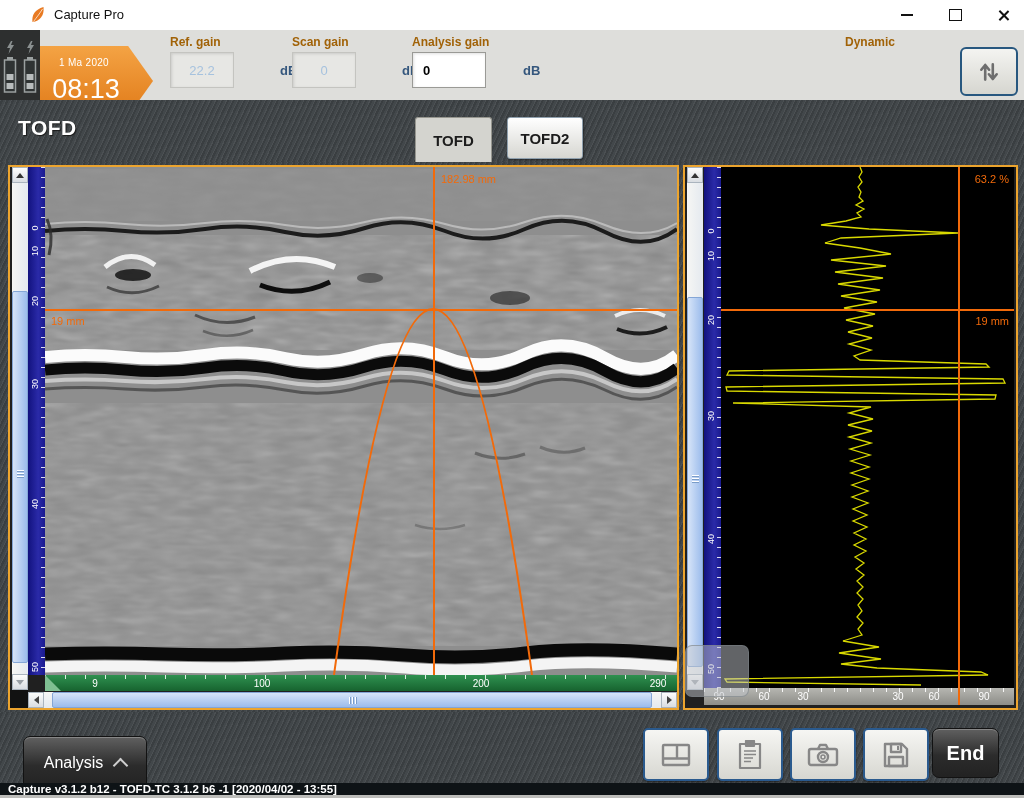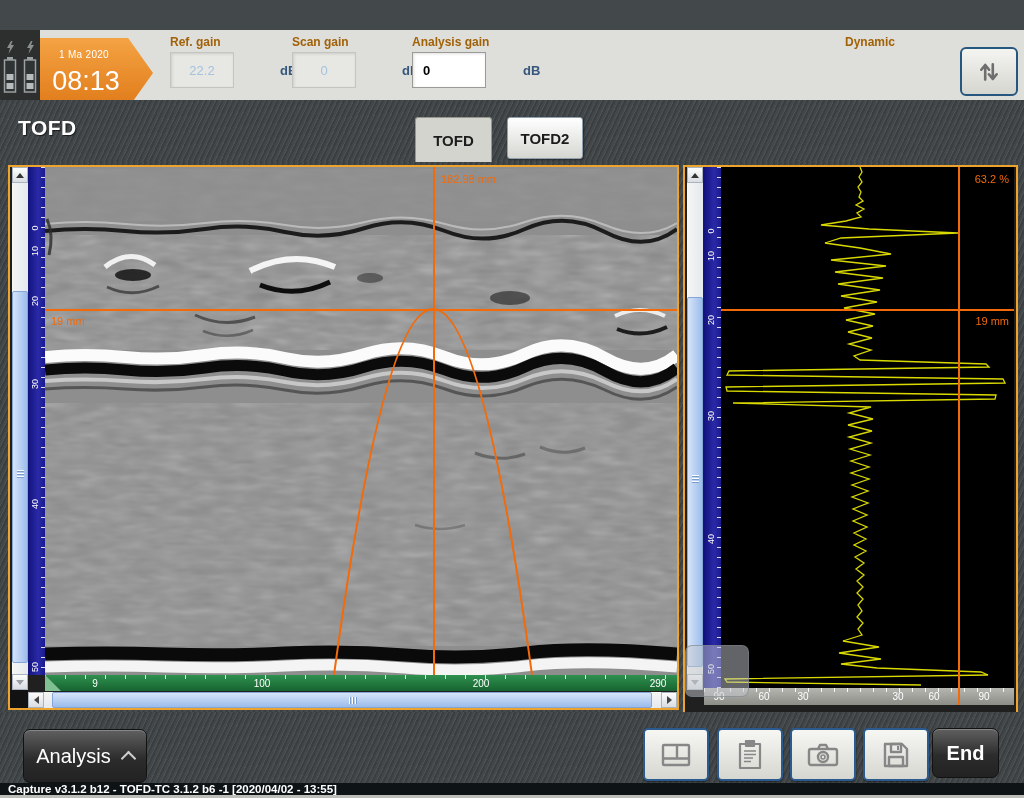--- a/index.html
+++ b/index.html
@@ -11,21 +11,21 @@
   .app-title{left:54px;top:7px;font-size:13px;color:#111;}
   .winbtn{top:0;width:34px;height:30px;display:flex;align-items:center;justify-content:center;cursor:pointer;}
   .glyph-min{width:12px;height:2px;background:#111;}
   .glyph-max{width:11px;height:10px;border:1.5px solid #111;}
   .glyph-close{position:relative;width:13px;height:13px;}
   .glyph-close::before,.glyph-close::after{content:"";position:absolute;left:6px;top:0;width:1.8px;height:13px;background:#111;}
   .glyph-close::before{transform:rotate(45deg);} .glyph-close::after{transform:rotate(-45deg);}
   
   .toolbar{left:0;top:30px;width:1024px;height:70px;background:#dededb;}
   .battery-block{left:0;top:0;width:40px;height:70px;background:#2d2f2f;display:flex;justify-content:center;gap:6px;padding-top:3px;box-sizing:border-box;}
-  .banner{left:40px;top:8px;width:113px;height:70px;background:linear-gradient(#f4a344,#e07a18);
+  .banner{left:40px;top:16px;width:113px;height:70px;background:linear-gradient(#f4a344,#e07a18);
           clip-path:polygon(0 0,78% 0,100% 50%,78% 100%,0 100%);color:#fff;}
   .banner-date{left:0;top:11px;width:88px;text-align:center;font-size:10px;letter-spacing:.3px;}
   .banner-time{left:0;top:28px;width:92px;text-align:center;font-size:27px;}
   .gain-label{top:5px;font-size:12px;font-weight:bold;color:#a16207;}
   .gain-box{top:22px;width:62px;height:34px;background:#e7e7e4;border:1px solid #c4c4c0;
             box-shadow:inset 1px 1px 3px rgba(0,0,0,.12);display:flex;align-items:center;justify-content:center;
             font-size:13px;color:#a6c2de;}
   .gain-box.enabled{background:#fff;border:1px solid #9a9a96;color:#000;font-weight:bold;justify-content:flex-start;padding-left:10px;}
   .gain-unit{top:33px;font-size:13px;font-weight:bold;color:#35577d;margin-left:39px;}
   .combo{left:843px;top:20px;width:96px;height:38px;background:#fff;border:1px solid #b2b2ae;display:flex;}
@@ -38,21 +38,21 @@
   .stripes{background-color:#42474a;background-image:repeating-linear-gradient(115deg,rgba(255,255,255,.05) 0 1px,rgba(0,0,0,.12) 1px 3px,transparent 3px 5px);}
   .view-header{left:0;top:100px;width:1024px;height:62px;}
   .view-title{left:18px;top:16px;font-size:21px;font-weight:bold;color:#fff;text-shadow:1px 1px 1px #1a1a1a;letter-spacing:.5px;}
   .tab{top:17px;display:flex;align-items:center;justify-content:center;font-size:15px;font-weight:bold;color:#1c1c1c;cursor:pointer;}
   .tab-active{left:415px;width:75px;height:45px;background:#d4d4cf;border:1px solid #96968f;border-bottom:none;border-radius:3px 3px 0 0;}
   .tab-inactive{left:507px;width:74px;height:40px;background:linear-gradient(#ffffff,#d6d6d1);border:1px solid #8fa0ae;border-radius:3px;box-shadow:1px 1px 2px rgba(0,0,0,.4);}
   .main-bg{left:0;top:162px;width:1024px;height:550px;}
   
   .panel{border:2px solid #eca42e;background:#202020;}
   .panel-left{left:8px;top:165px;width:671px;height:545px;box-sizing:border-box;}
-  .panel-right{left:683px;top:165px;width:335px;height:614px;box-sizing:border-box;}
+  .panel-right{left:683px;top:165px;width:335px;height:545px;box-sizing:border-box;}
   
   .vsb{width:16px;background:linear-gradient(90deg,#f6f6f4,#e4e9ef);}
   .sb-btn{position:absolute;left:0;width:16px;height:16px;background:linear-gradient(#fdfdfc,#d9dde2);border:1px solid #aab4be;box-sizing:border-box;display:flex;align-items:center;justify-content:center;}
   .tri-up-s{width:0;height:0;border-left:4px solid transparent;border-right:4px solid transparent;border-bottom:5px solid #333;}
   .tri-down-s{width:0;height:0;border-left:4px solid transparent;border-right:4px solid transparent;border-top:5px solid #9aa0a6;}
   .tri-left-s{width:0;height:0;border-top:4px solid transparent;border-bottom:4px solid transparent;border-right:5px solid #444;}
   .tri-right-s{width:0;height:0;border-top:4px solid transparent;border-bottom:4px solid transparent;border-left:5px solid #444;}
   .sb-thumb-v{position:absolute;left:0;width:16px;background:linear-gradient(90deg,#d6e4f8,#9cbcec);border:1px solid #84a6d6;border-radius:2px;box-sizing:border-box;}
   .grip-v{position:absolute;left:4px;width:7px;height:8px;background:repeating-linear-gradient(180deg,#fff 0 1px,#7a9cc8 1px 2px,transparent 2px 3px);}
   .hsb{height:16px;background:linear-gradient(#f6f6f4,#e4e9ef);}
@@ -84,20 +84,36 @@
   
   .statusbar{left:0;top:783px;width:1024px;height:12px;background:#0e1316;display:flex;align-items:center;}
   .status-text{padding-left:8px;font-size:11.5px;font-weight:bold;color:#fff;white-space:nowrap;}
   .bottom-edge{left:0;top:795px;width:1024px;height:3px;background:#bcbcb9;}
 </style>
 </head>
 <body>
 
 <div id="app">
 
+  <div class="abs titlebar">
+    <svg class="abs" style="left:28px;top:5px" width="20" height="20" viewBox="0 0 20 20">
+      <path d="M15.5 2 C7 4.5 3.5 10 4.5 17 C12 16 16.5 10.5 15.5 2 Z" fill="#e87a22"></path>
+      <path d="M5.5 16.5 C9 12 12 8 14.5 4" stroke="#fff" stroke-width="1" fill="none" opacity=".7"></path>
+    </svg>
+    <span class="abs app-title">Capture Pro</span>
+    <div class="abs winbtn" style="left:890px">
+        <div class="glyph-min"></div>
+      </div>
+    <div class="abs winbtn" style="left:938px">
+        <div class="glyph-max"></div>
+      </div>
+    <div class="abs winbtn" style="left:986px">
+        <div class="glyph-close"></div>
+      </div>
+  </div>
 
   <div class="abs toolbar">
     <div class="abs battery-block">
       <svg width="14" height="62" viewBox="0 0 14 62">
         <path d="M8 8 L4 15 h3 L5.5 21 L11 12 h-3 L9.5 8 Z" fill="#8a9090"></path>
         <rect x="4" y="24" width="6" height="3" fill="#9aa0a0"></rect>
         <rect x="1.5" y="27" width="11" height="32" fill="#2f3333" stroke="#9aa0a0" stroke-width="1.5"></rect>
         <rect x="3.5" y="41" width="7" height="6" fill="#b8bcbc"></rect>
         <rect x="3.5" y="50" width="7" height="6" fill="#b8bcbc"></rect>
       </svg>
@@ -278,21 +294,21 @@
       <span class="hlab" style="left:194px">30</span>
       <span class="hlab" style="left:230px">60</span>
       <span class="hlab" style="left:280px">90</span>
       <div class="abs" style="left:254px;top:0;width:1.5px;height:17px;background:#f26a0a"></div>
     </div>
 
     <div class="abs" style="left:0;top:478px;width:62px;height:50px;background:rgba(195,200,205,.5);border:1px solid rgba(120,126,132,.6);border-radius:7px;z-index:8"></div>
   </div>
 
   <div class="abs footer stripes">
-    <div class="abs btn-dark" style="left:23px;top:17px;width:122px;height:52px;font-size:20px">
+    <div class="abs btn-dark" style="left:23px;top:24px;width:122px;height:52px;font-size:16px">
       <span>Analysis</span>
       <div class="chev-up"></div>
     </div>
     <div class="abs btn-icon" style="left:643px;top:16px;width:62px;height:49px">
       <svg width="30" height="24" viewBox="0 0 30 24">
         <g stroke="#878787" stroke-width="2.4" fill="none" stroke-linejoin="round">
           <rect x="2" y="2" width="26" height="20" rx="1"></rect>
           <path d="M2 15.5 H28 M16 2 V15.5"></path>
         </g>
       </svg>

